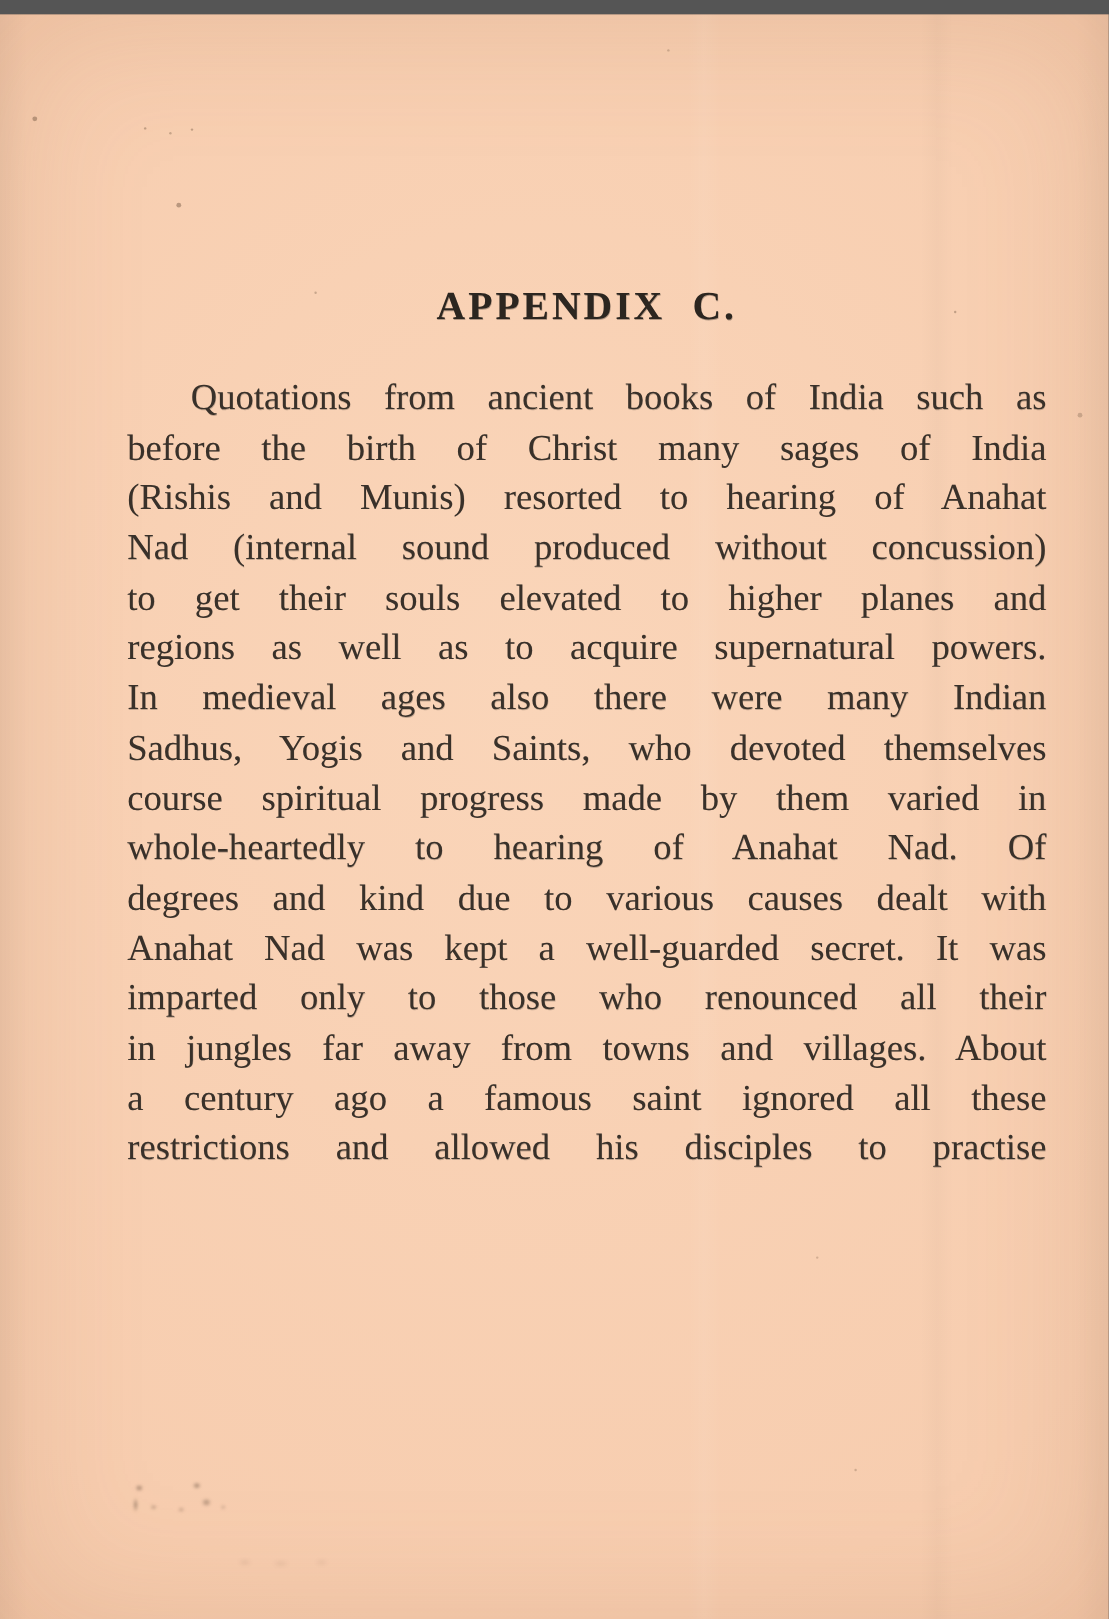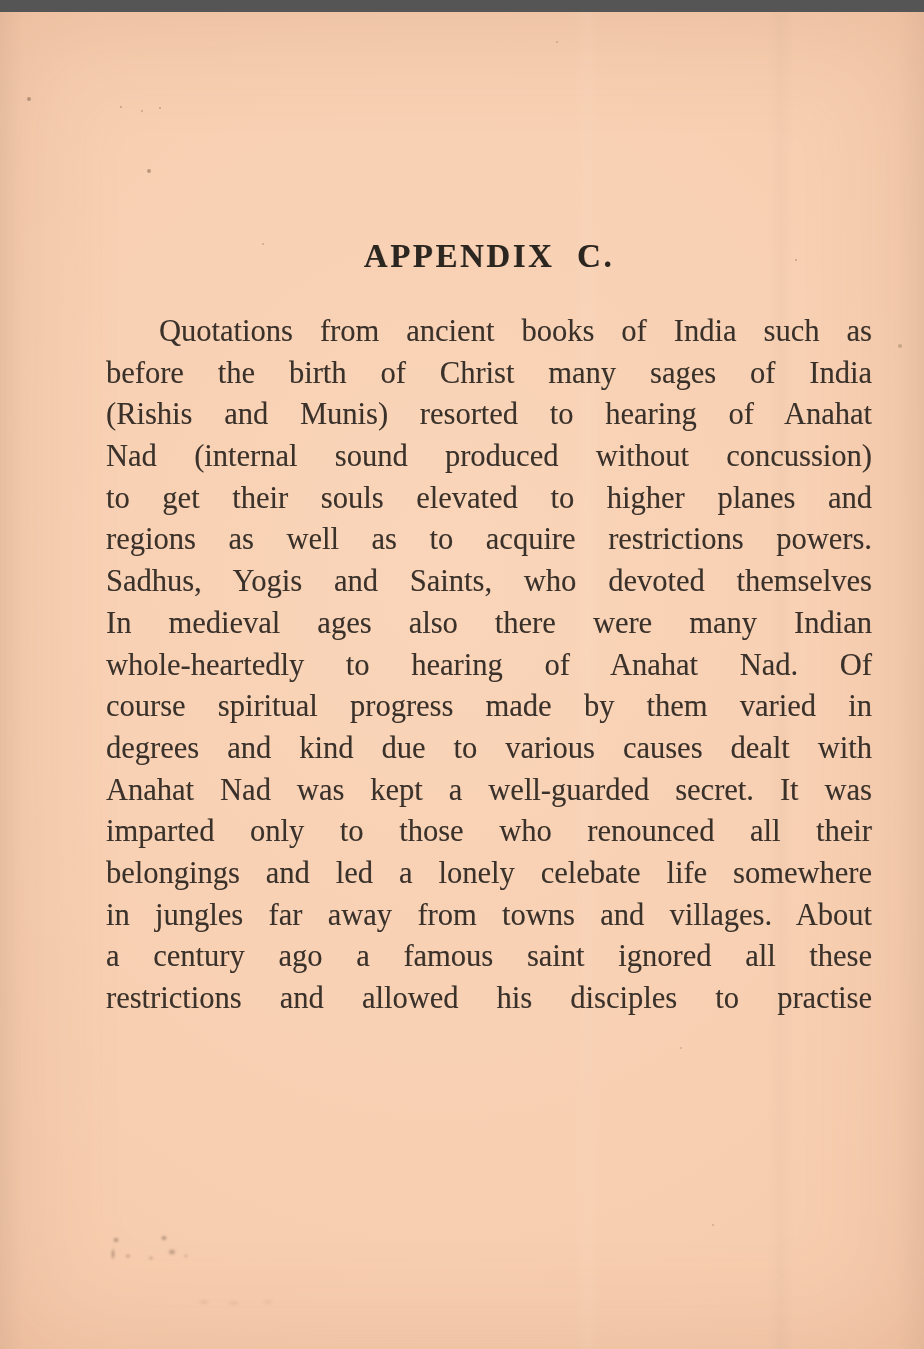--- a/index.html
+++ b/index.html
@@ -125,29 +125,28 @@
 <div class="page">
 
   <h1 class="heading">APPENDIX C.</h1>
 
   <div class="body-block">
     <div class="line indent">Quotations from ancient books of India such as</div>
     <div class="line">before the birth of Christ many sages of India</div>
     <div class="line">(Rishis and Munis) resorted to hearing of Anahat</div>
     <div class="line">Nad (internal sound produced without concussion)</div>
     <div class="line">to get their souls elevated to higher planes and</div>
-    <div class="line">regions as well as to acquire restrictions powers.</div>
+    <div class="line">regions as well as to acquire supernatural powers.</div>
+    <div class="line">In medieval ages also there were many Indian</div>
     <div class="line">Sadhus, Yogis and Saints, who devoted themselves</div>
-    <div class="line">In medieval ages also there were many Indian</div>
+    <div class="line">course spiritual progress made by them varied in</div>
     <div class="line">whole-heartedly to hearing of Anahat Nad. Of</div>
-    <div class="line">course spiritual progress made by them varied in</div>
     <div class="line">degrees and kind due to various causes dealt with</div>
     <div class="line">Anahat Nad was kept a well-guarded secret. It was</div>
     <div class="line">imparted only to those who renounced all their</div>
-    <div class="line">belongings and led a lonely celebate life somewhere</div>
     <div class="line">in jungles far away from towns and villages. About</div>
     <div class="line">a century ago a famous saint ignored all these</div>
     <div class="line">restrictions and allowed his disciples to practise</div>
   </div>
 
   <div class="smudge-a"></div>
   <div class="smudge-b"></div>
   <div class="specks"></div>
 
 </div>

